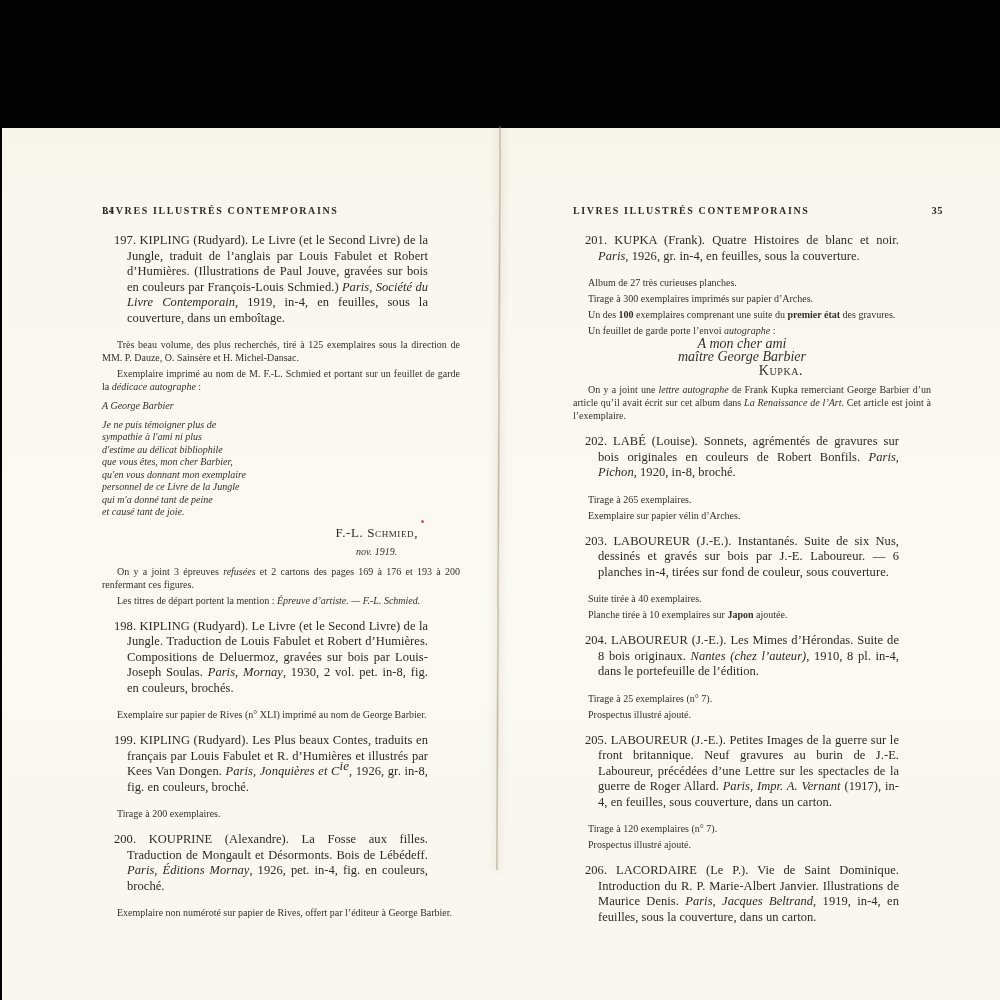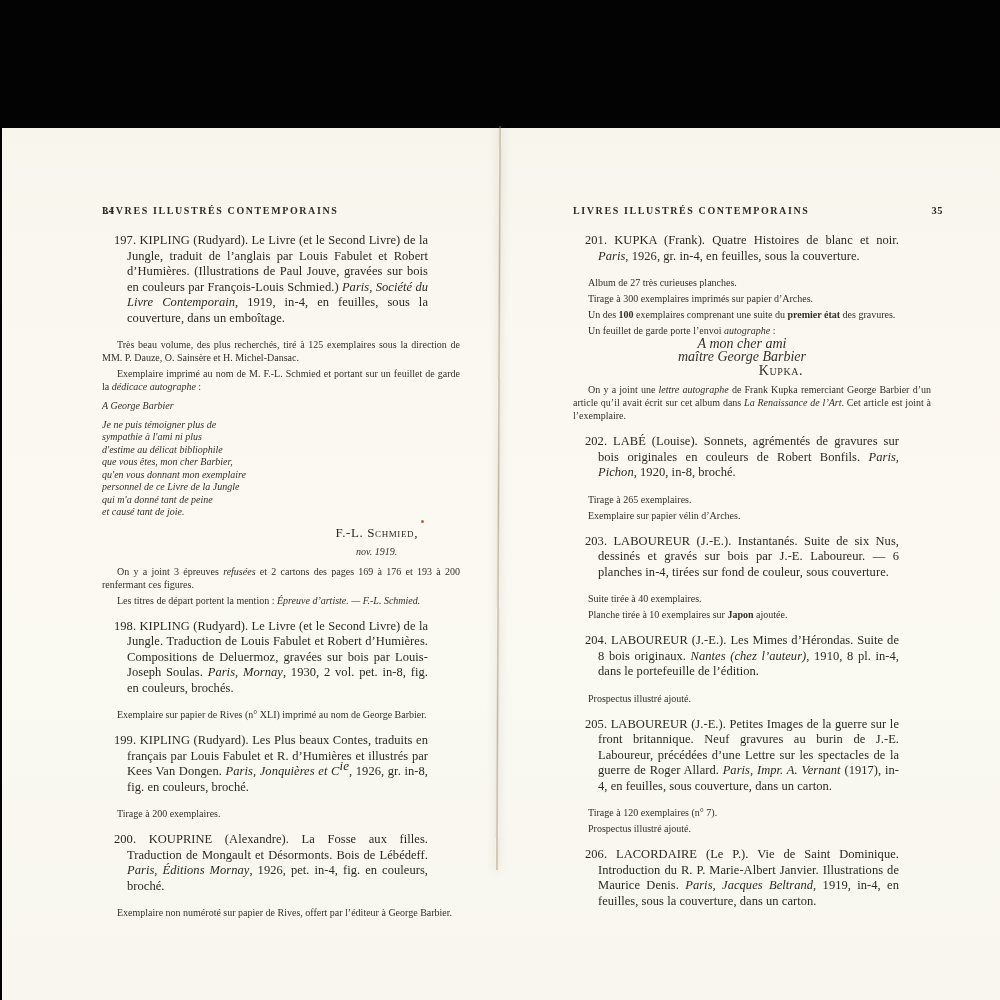--- a/index.html
+++ b/index.html
@@ -170,20 +170,21 @@
       </article>
 
       <article class="entry">
         <p class="entry-main">203. LABOUREUR (J.-E.). Instantanés. Suite de six Nus, dessinés et gravés sur bois par J.-E. Laboureur. — 6 planches in-4, tirées sur fond de couleur, sous couverture.</p>
         <p class="note note-first">Suite tirée à 40 exemplaires.</p>
         <p class="note">Planche tirée à 10 exemplaires sur <b>Japon</b> ajoutée.</p>
       </article>
 
       <article class="entry">
         <p class="entry-main">204. LABOUREUR (J.-E.). Les Mimes d’Hérondas. Suite de 8 bois originaux. <i>Nantes (chez l’auteur)</i>, 1910, 8 pl. in-4, dans le portefeuille de l’édition.</p>
+        <p class="note note-first">Tirage à 25 exemplaires (n° 7).</p>
         <p class="note">Prospectus illustré ajouté.</p>
       </article>
 
       <article class="entry">
         <p class="entry-main">205. LABOUREUR (J.-E.). Petites Images de la guerre sur le front britannique. Neuf gravures au burin de J.-E. Laboureur, précédées d’une Lettre sur les spectacles de la guerre de Roger Allard. <i>Paris, Impr. A. Vernant</i> (1917), in-4, en feuilles, sous couverture, dans un carton.</p>
         <p class="note note-first">Tirage à 120 exemplaires (n° 7).</p>
         <p class="note">Prospectus illustré ajouté.</p>
       </article>
 
       <article class="entry">

